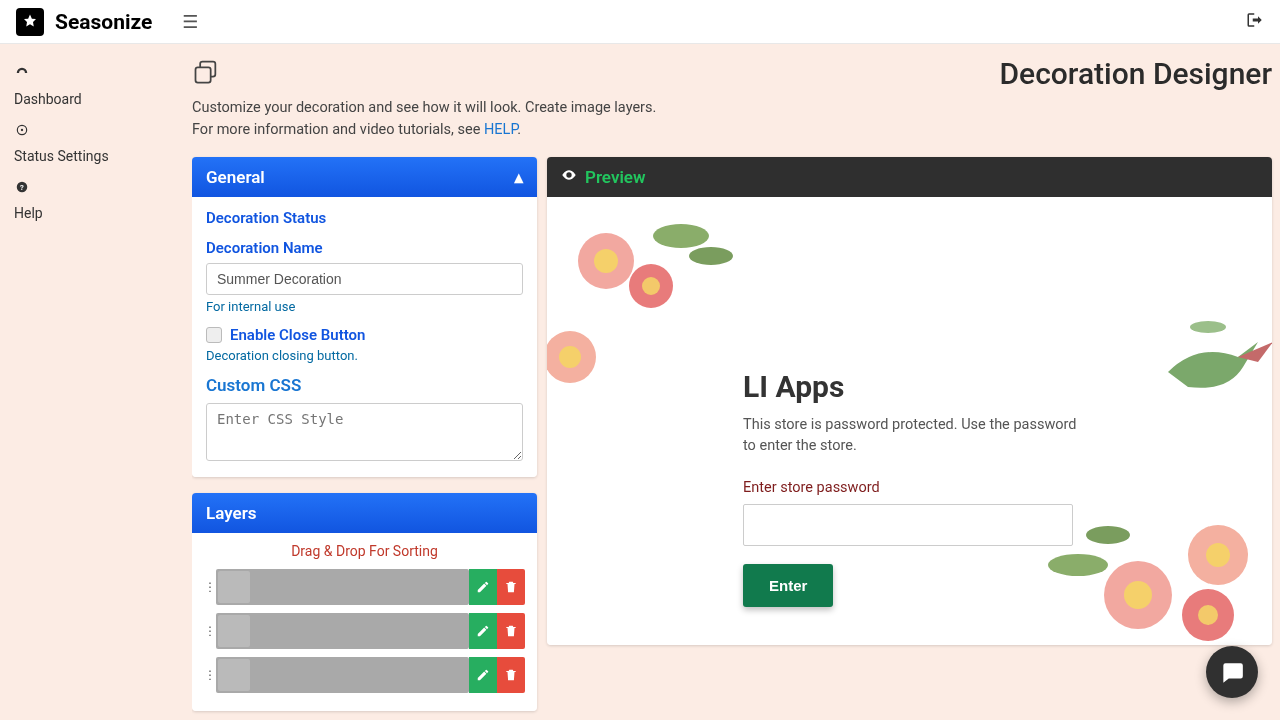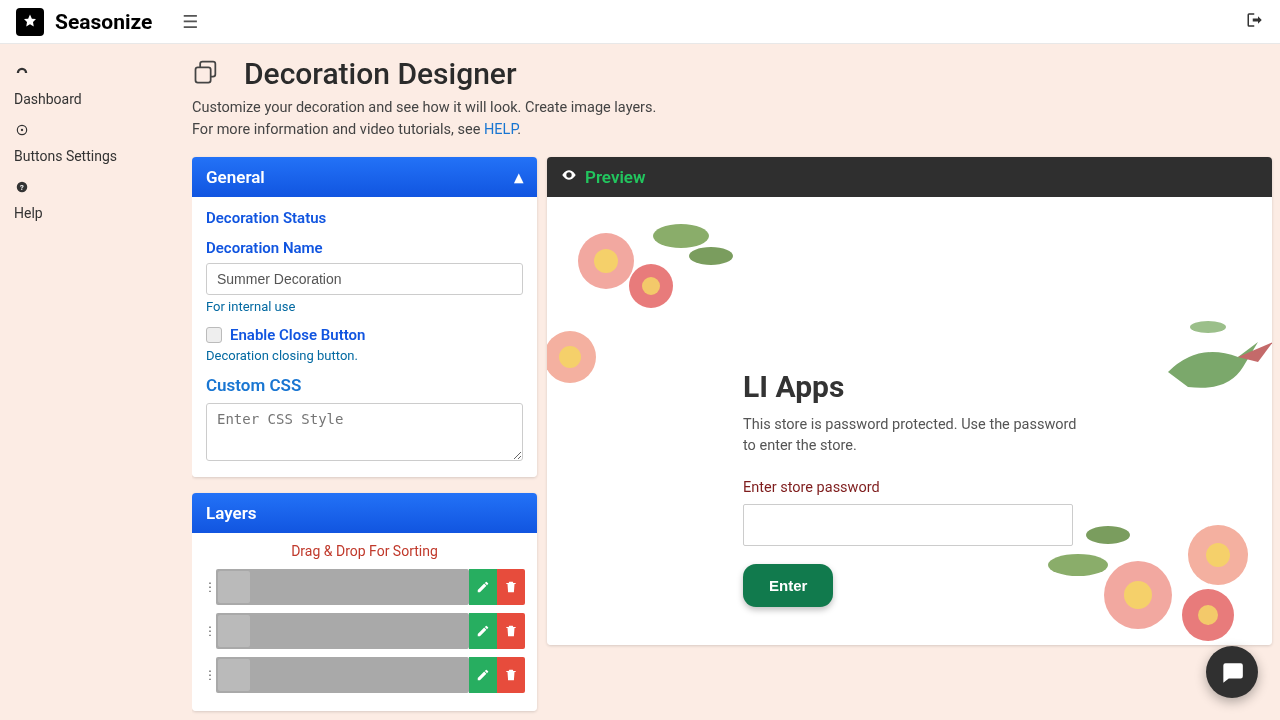--- a/index.html
+++ b/index.html
@@ -14,21 +14,21 @@
 .logout { margin-left: auto; font-size: 18px; cursor: pointer; color: #333; }
 
 
 .main { display: flex; height: calc(720px - 44px); }
 .sidebar { width: 192px; padding: 14px 12px; background: #fcece4; }
 .side-item { display: flex; align-items: flex-start; gap: 8px; padding: 8px 2px; color: #333; cursor: pointer; font-size: 14px; flex-direction: column; }
 .side-ico { width: 16px; text-align: center; }
 .content { flex: 1; padding: 12px 8px 12px 0; overflow-y: auto; }
 
 
-.page-title-row { display: flex; align-items: center; gap: 24px; margin-bottom: 6px; }
+.page-title-row { display: flex; align-items: center; gap: 5px; margin-bottom: 6px; justify-content: space-between; }
 .page-ico svg { width: 28px; height: 28px; }
 .page-title { font-size: 30px; font-weight: 500; color: #2b2b2b; }
 .subtitle { color: #444; font-size: 14.5px; line-height: 1.5; margin-bottom: 16px; }
 .subtitle a { color: #1976d2; text-decoration: none; }
 
 
 .cols { display: flex; gap: 10px; }
 .left { width: 345px; display: flex; flex-direction: column; gap: 16px; }
 .right { flex: 1; }
 
@@ -70,21 +70,21 @@
 .flower.tl { top: 4px; left: 4px; }
 .flower.ml { top: 120px; left: -2px; }
 .bird { position: absolute; top: 105px; right: -6px; }
 .flower.br { bottom: -10px; right: -6px; }
 
 .store-box { position: absolute; left: 196px; top: 172px; width: 340px; }
 .store-title { font-size: 30px; font-weight: 700; margin-bottom: 10px; }
 .store-desc { color: #555; font-size: 14.5px; line-height: 1.5; margin-bottom: 22px; }
 .store-label { color: #7f1d1d; font-size: 14.5px; margin-bottom: 8px; }
 .store-input { width: 330px; height: 42px; border: 1px solid #ccc; border-radius: 2px; margin-bottom: 18px; }
-.store-btn { background: #117a4d; color: #fff; padding: 13px 26px; border: none; border-radius: 13px; font-size: 15px; font-weight: 600; box-shadow: 0 3px 6px rgba(0,0,0,.25); cursor: pointer; }
+.store-btn { background: #117a4d; color: #fff; padding: 13px 26px; border: none; border-radius: 3px; font-size: 15px; font-weight: 600; box-shadow: 0 3px 6px rgba(0,0,0,.25); cursor: pointer; }
 
 .chat-bubble { position: absolute; right: 22px; bottom: 22px; width: 52px; height: 52px; background: #303030; border-radius: 50%; display: flex; align-items: center; justify-content: center; color: #fff; box-shadow: 0 4px 12px rgba(0,0,0,.3); cursor: pointer; }
 </style>
 </head>
 <body>
 
 <div class="topbar">
   <div class="logo">
     <div class="logo-badge">
       <svg width="18" height="18" viewBox="0 0 24 24">
@@ -112,21 +112,21 @@
       </span>
       <span>Dashboard</span>
     </div>
     <div class="side-item">
       <span class="side-ico">
         <svg width="14" height="14" viewBox="0 0 24 24">
             <circle cx="12" cy="12" r="8" fill="none" stroke="#333" stroke-width="2"></circle>
             <circle cx="12" cy="12" r="2" fill="#333"></circle>
           </svg>
       </span>
-      <span>Buttons Settings</span>
+      <span>Status Settings</span>
     </div>
     <div class="side-item">
       <span class="side-ico">
         <svg width="14" height="14" viewBox="0 0 24 24">
             <circle cx="12" cy="12" r="9" fill="#333"></circle>
             <text x="12" y="17" text-anchor="middle" fill="#fff" font-size="13" font-weight="bold">?</text>
           </svg>
       </span>
       <span>Help</span>
     </div>

